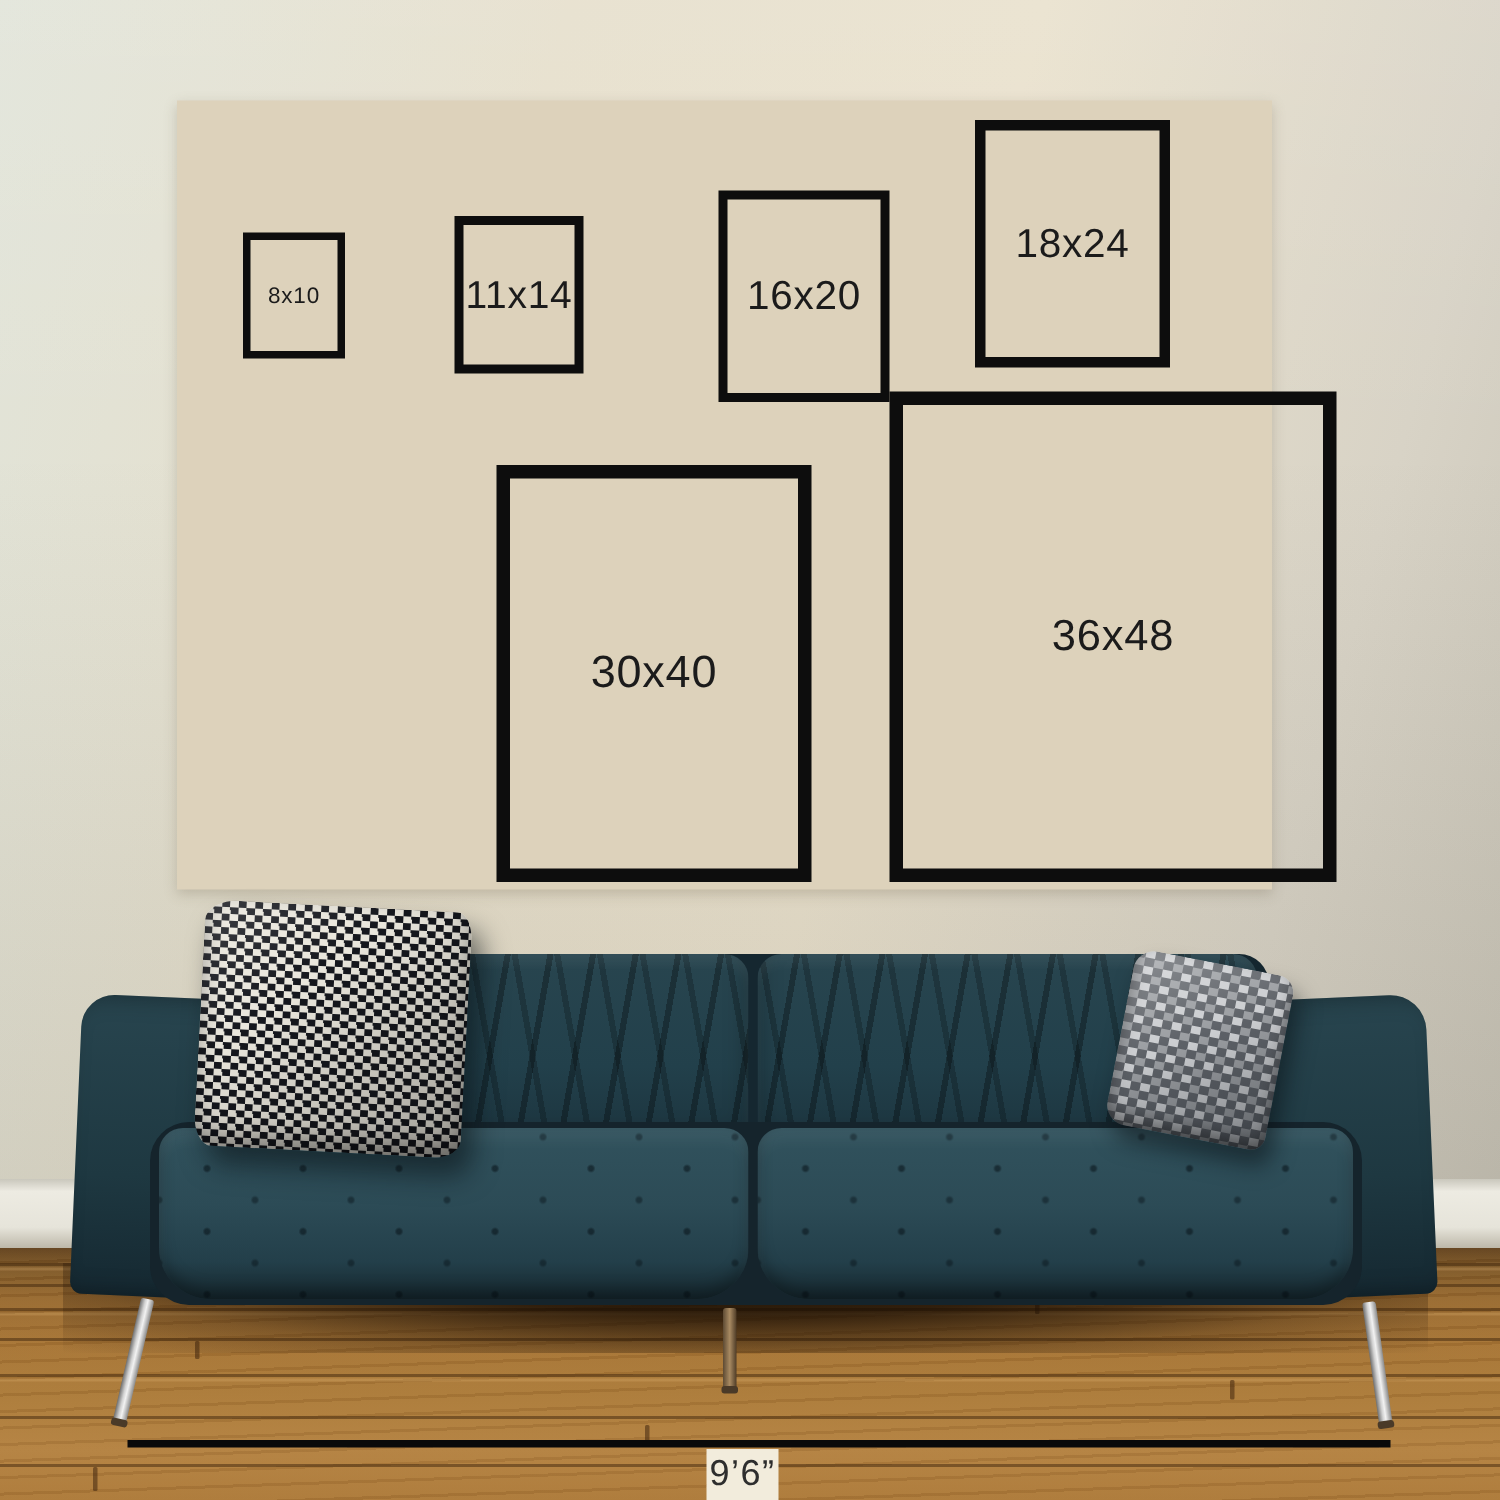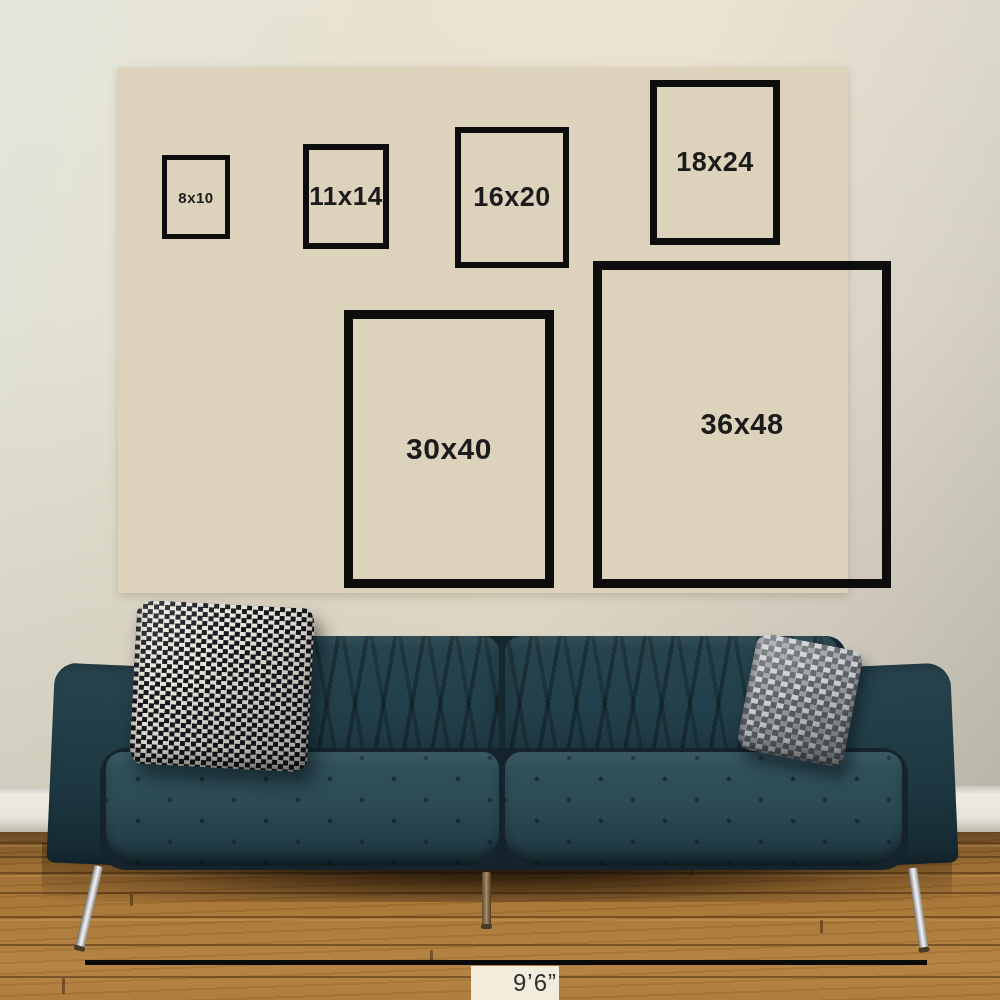--- a/index.html
+++ b/index.html
@@ -13,21 +13,21 @@
   
   .panel{
     position:absolute;left:118px;top:67px;width:730px;height:526px;
     background:var(--panel-bg,#ddd2bb);
     box-shadow:0 3px 8px rgba(110,100,80,0.28);
   }
   .frame{
     position:absolute;box-sizing:border-box;
     border-style:solid;border-color:var(--frame-border,#0d0d0d);
     display:flex;align-items:center;justify-content:center;
-    color:var(--size-text,#1b1b1b);letter-spacing:0.5px;font-weight:bold;
+    color:var(--size-text,#1b1b1b);letter-spacing:0.5px;
   }
   
   .baseboard{
     position:absolute;left:0;top:786px;width:1000px;height:46px;
     background:linear-gradient(180deg,#c9c7bc 0%,var(--baseboard,#edebe2) 18%,#e6e4da 70%,#bdb8a9 100%);
   }
   .floor{
     position:absolute;left:0;top:832px;width:1000px;height:168px;
     background:
       repeating-linear-gradient(178deg, rgba(255,220,160,0.05) 0 9px, rgba(60,30,5,0.07) 9px 11px),
@@ -97,42 +97,42 @@
       conic-gradient(var(--pillow2-b,#cbcdd0) 90deg, var(--pillow2-a,#5d6167) 90deg 180deg, #9a9da1 180deg 270deg, var(--pillow2-a,#5d6167) 270deg);
     background-size:100% 100%, 13px 11px;
     box-shadow:6px 10px 14px rgba(8,14,18,0.5), inset 0 -6px 10px rgba(0,0,0,0.35);
   }
   
   .measure-line{position:absolute;left:85px;top:960px;width:842px;height:5px;background:var(--measure-line,#0a0a0a);}
   .measure-label{
     position:absolute;left:471px;top:966px;width:48px;height:34px;
     background:var(--measure-bg,#f2ecdc);color:var(--measure-text,#2e2e2e);
     display:flex;align-items:center;justify-content:center;
-    font-size:24px;letter-spacing:1px;padding-left:40px;
+    font-size:24px;letter-spacing:1px;
   }
 </style>
 </head>
 <body>
 
 <div class="scene">
 
   <div class="panel">
     <div class="frame" style="left:44px;top:88px;width:68px;height:84px;border-width:5px;font-size:15px">
       <span>8x10</span>
     </div>
     <div class="frame" style="left:185px;top:77px;width:86px;height:105px;border-width:6px;font-size:26px">
       <span>11x14</span>
     </div>
-    <div class="frame" style="left:337px;top:60px;width:114px;height:141px;border-width:6px;font-size:27px">
+    <div class="frame" style="left:361px;top:60px;width:114px;height:141px;border-width:6px;font-size:27px">
       <span>16x20</span>
     </div>
     <div class="frame" style="left:532px;top:13px;width:130px;height:165px;border-width:7px;font-size:27px">
       <span>18x24</span>
     </div>
-    <div class="frame" style="left:226px;top:243px;width:210px;height:278px;border-width:9px;font-size:30px">
+    <div class="frame" style="left:213px;top:243px;width:210px;height:278px;border-width:9px;font-size:30px">
       <span>30x40</span>
     </div>
     <div class="frame" style="left:475px;top:194px;width:298px;height:327px;border-width:9px;font-size:29px">
       <span>36x48</span>
     </div>
   </div>
 
   <div class="baseboard"></div>
   <div class="floor">
     <div class="plank" style="top:10px"></div>

